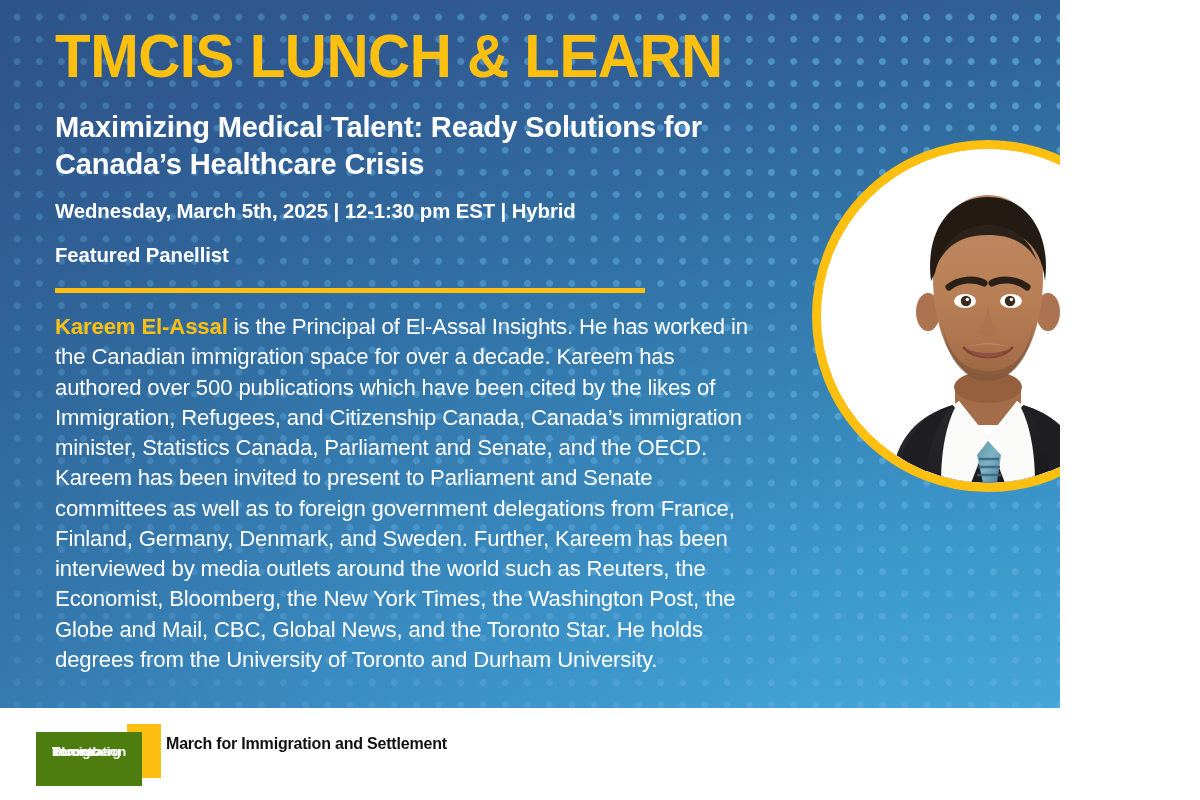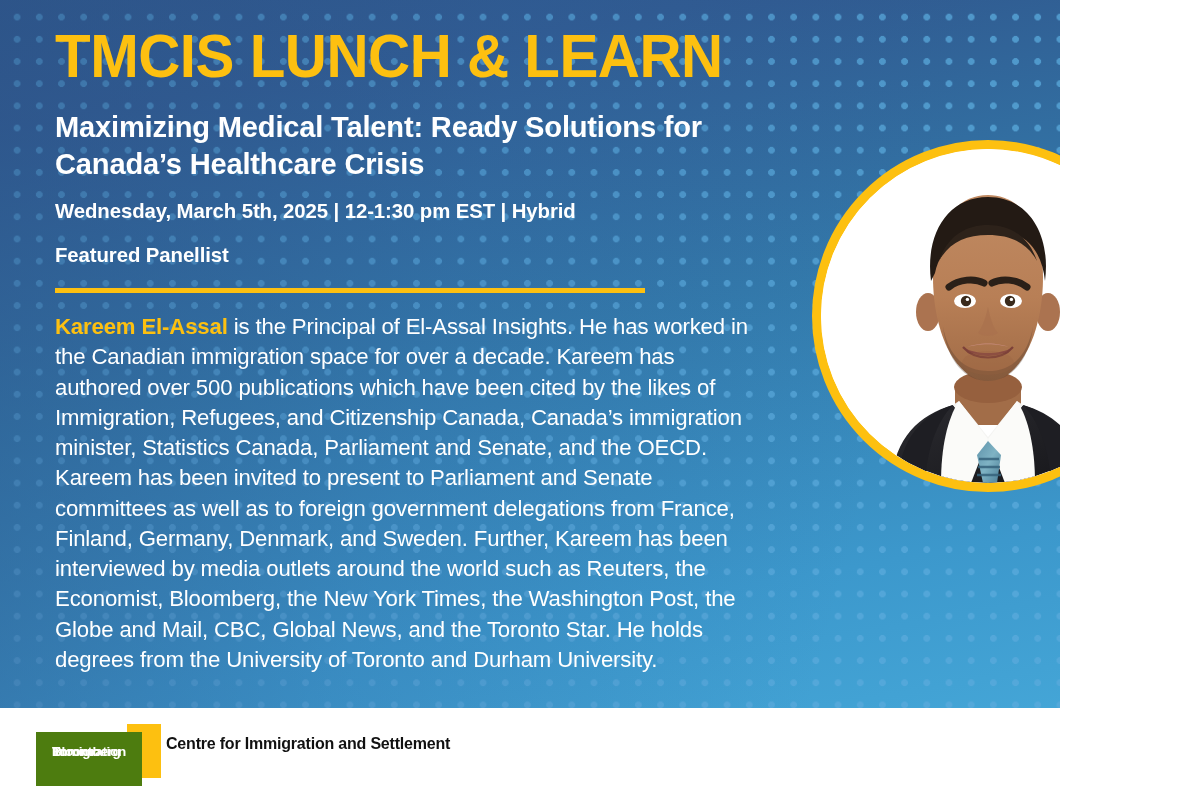--- a/index.html
+++ b/index.html
@@ -230,16 +230,16 @@
     </div>
   </div>
 
   <div class="footer">
     <div class="logo-group">
       <div class="logo-yellow"></div>
       <div class="logo-blue">
         <span><span>Toronto</span><br><span>Immigration</span><br><span>Bloomberg</span></span>
       </div>
     </div>
-    <div class="centre-name">Centre for Immigration and Settlement</div>
+    <div class="centre-name">March for Immigration and Settlement</div>
   </div>
 
 </div>
 
 </body></html>

